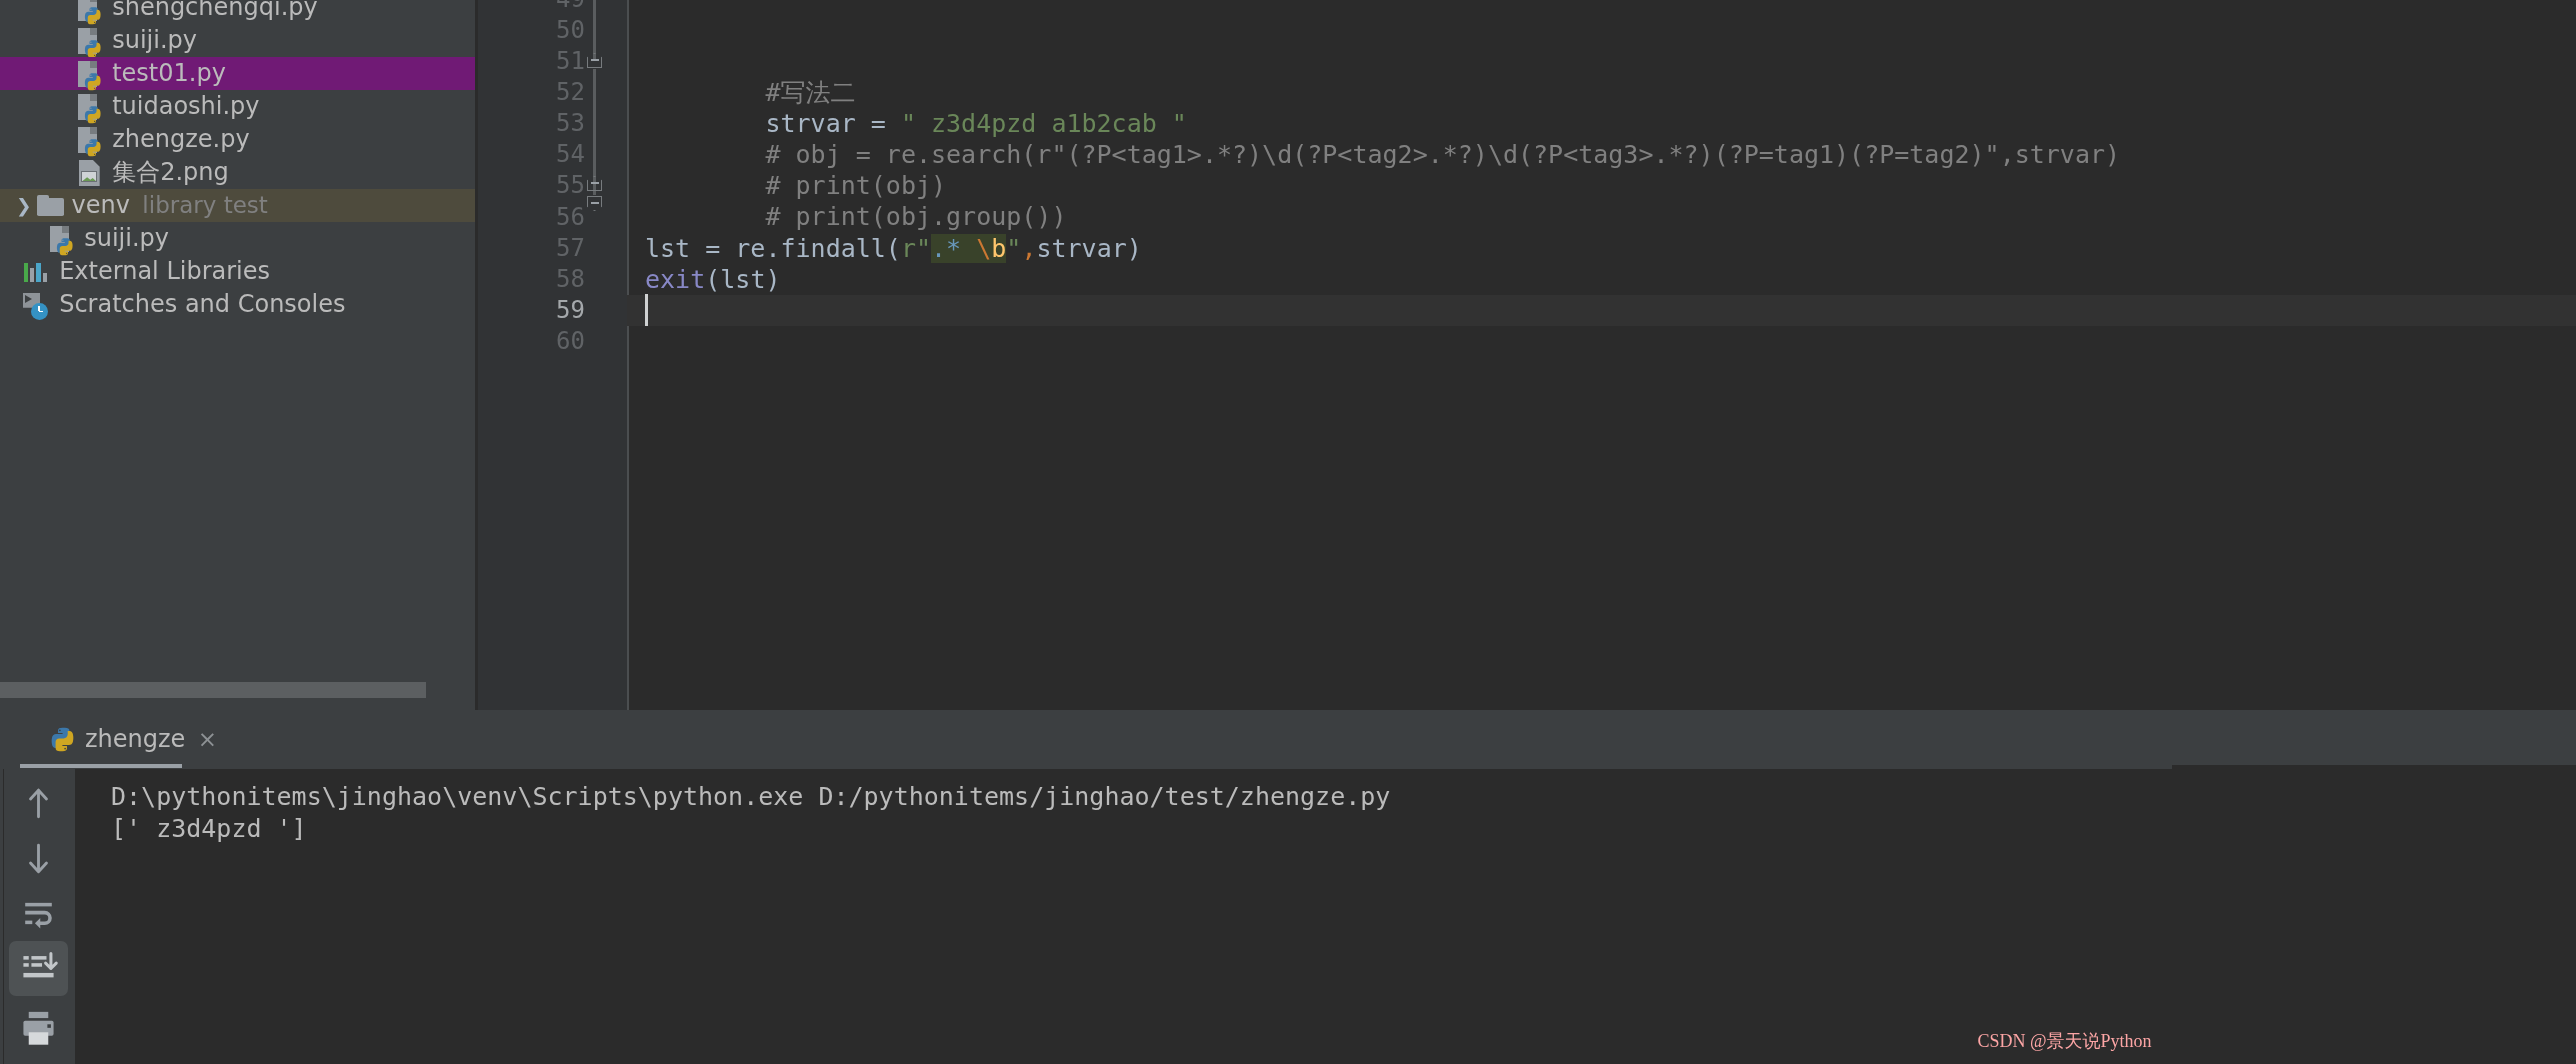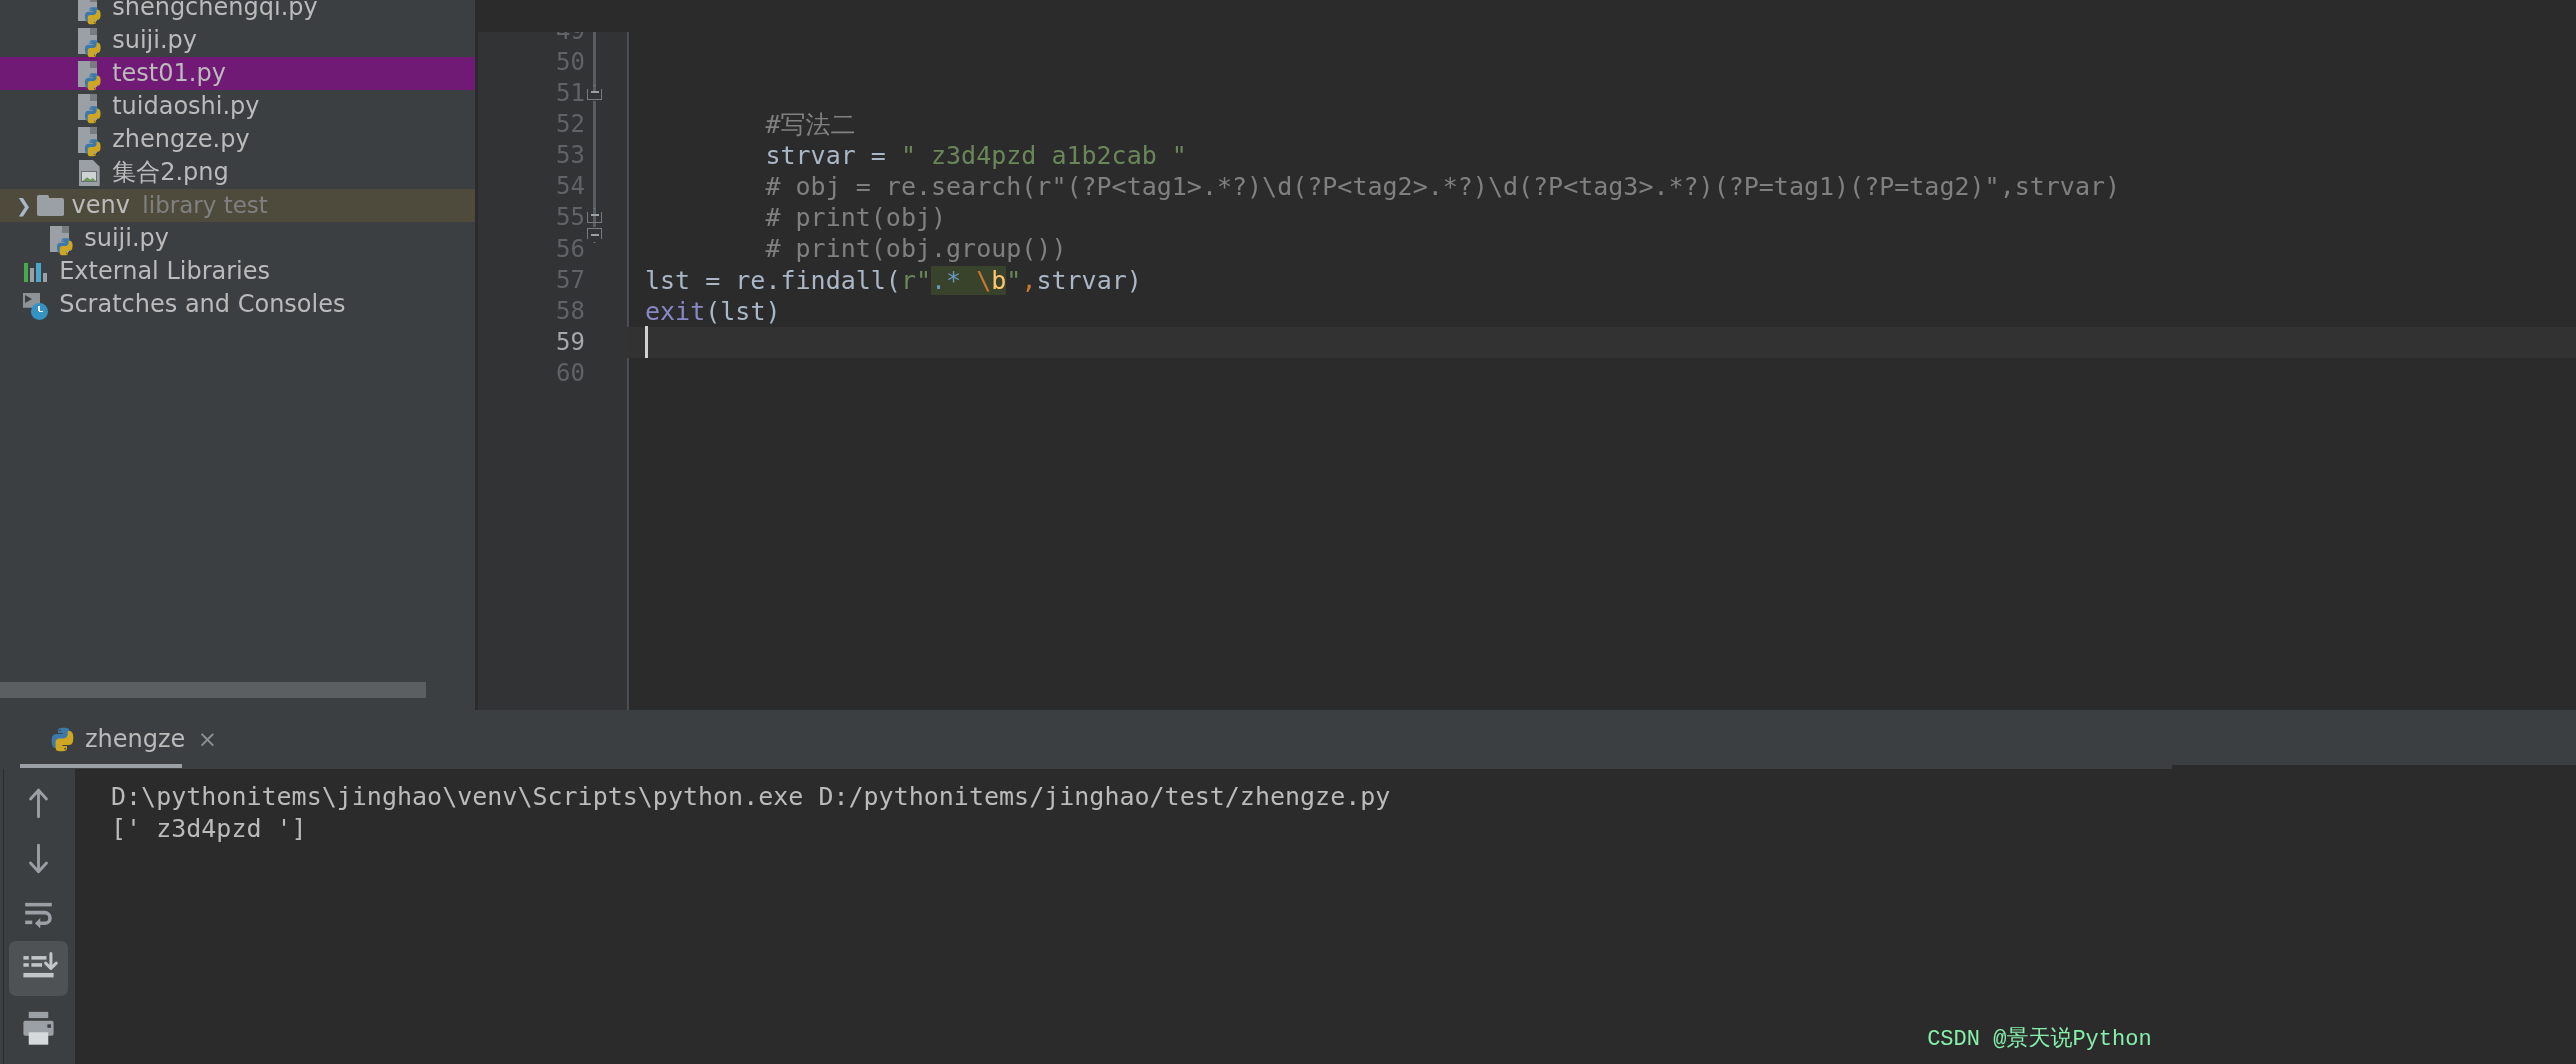--- a/index.html
+++ b/index.html
@@ -66,21 +66,20 @@
     position:absolute;left:0;bottom:12.4px;width:426px;height:16px;
     background:#5c5f61;border-radius:0;
   }
   .sb-right-edge{position:absolute;right:0;top:0;width:2.7px;height:710px;background:#2b2b2b;}
 
   
   .editor{
     position:absolute;left:478px;top:0;width:2098px;height:710px;background:#2b2b2b;
     font-family:"DejaVu Sans Mono","Liberation Mono",monospace;
     overflow:hidden;
-    margin-top:32px;
   }
   .gutter{position:absolute;left:0;top:0;width:149px;height:710px;background:#313335;}
   .gutter-line{
     position:absolute;right:42px;width:107px;text-align:right;
     color:#606366;font-size:24px;line-height:31px;
     font-family:"DejaVu Sans Mono","Liberation Mono",monospace;
   }
   .fold-line{position:absolute;left:115px;width:2.7px;background:#5a5d5f;}
   .fold-marker{position:absolute;left:109px;width:17px;height:17px;}
   .fold-marker .mk{position:absolute;left:0;top:0;width:15px;height:15px;border:1.8px solid #777b7e;box-sizing:border-box;}
@@ -126,22 +125,22 @@
   .tb-btn.active{background:#4e5254;border-radius:7px;}
 
   .console{
     position:absolute;left:75px;top:59px;width:2501px;height:296px;background:#2b2b2b;
     font-family:"DejaVu Sans Mono","Liberation Mono",monospace;
     font-size:25px;color:#bbbbbb;
   }
   .con-line{position:absolute;left:36px;white-space:pre;line-height:31px;}
 
   .watermark{
-    position:absolute;right:20.4px;bottom:10.7px;font-size:22px;color:#86efac;
-    font-family:Liberation Mono, monospace;
+    position:absolute;right:20.4px;bottom:10.7px;font-size:18px;color:#fca5a5;
+    font-family:Liberation Serif, serif;
   }
 </style>
 </head>
 <body>
 
 <div class="app">
 
   <div class="sidebar">
     <div class="tree" id="tree">
         <div class="tree-row">

